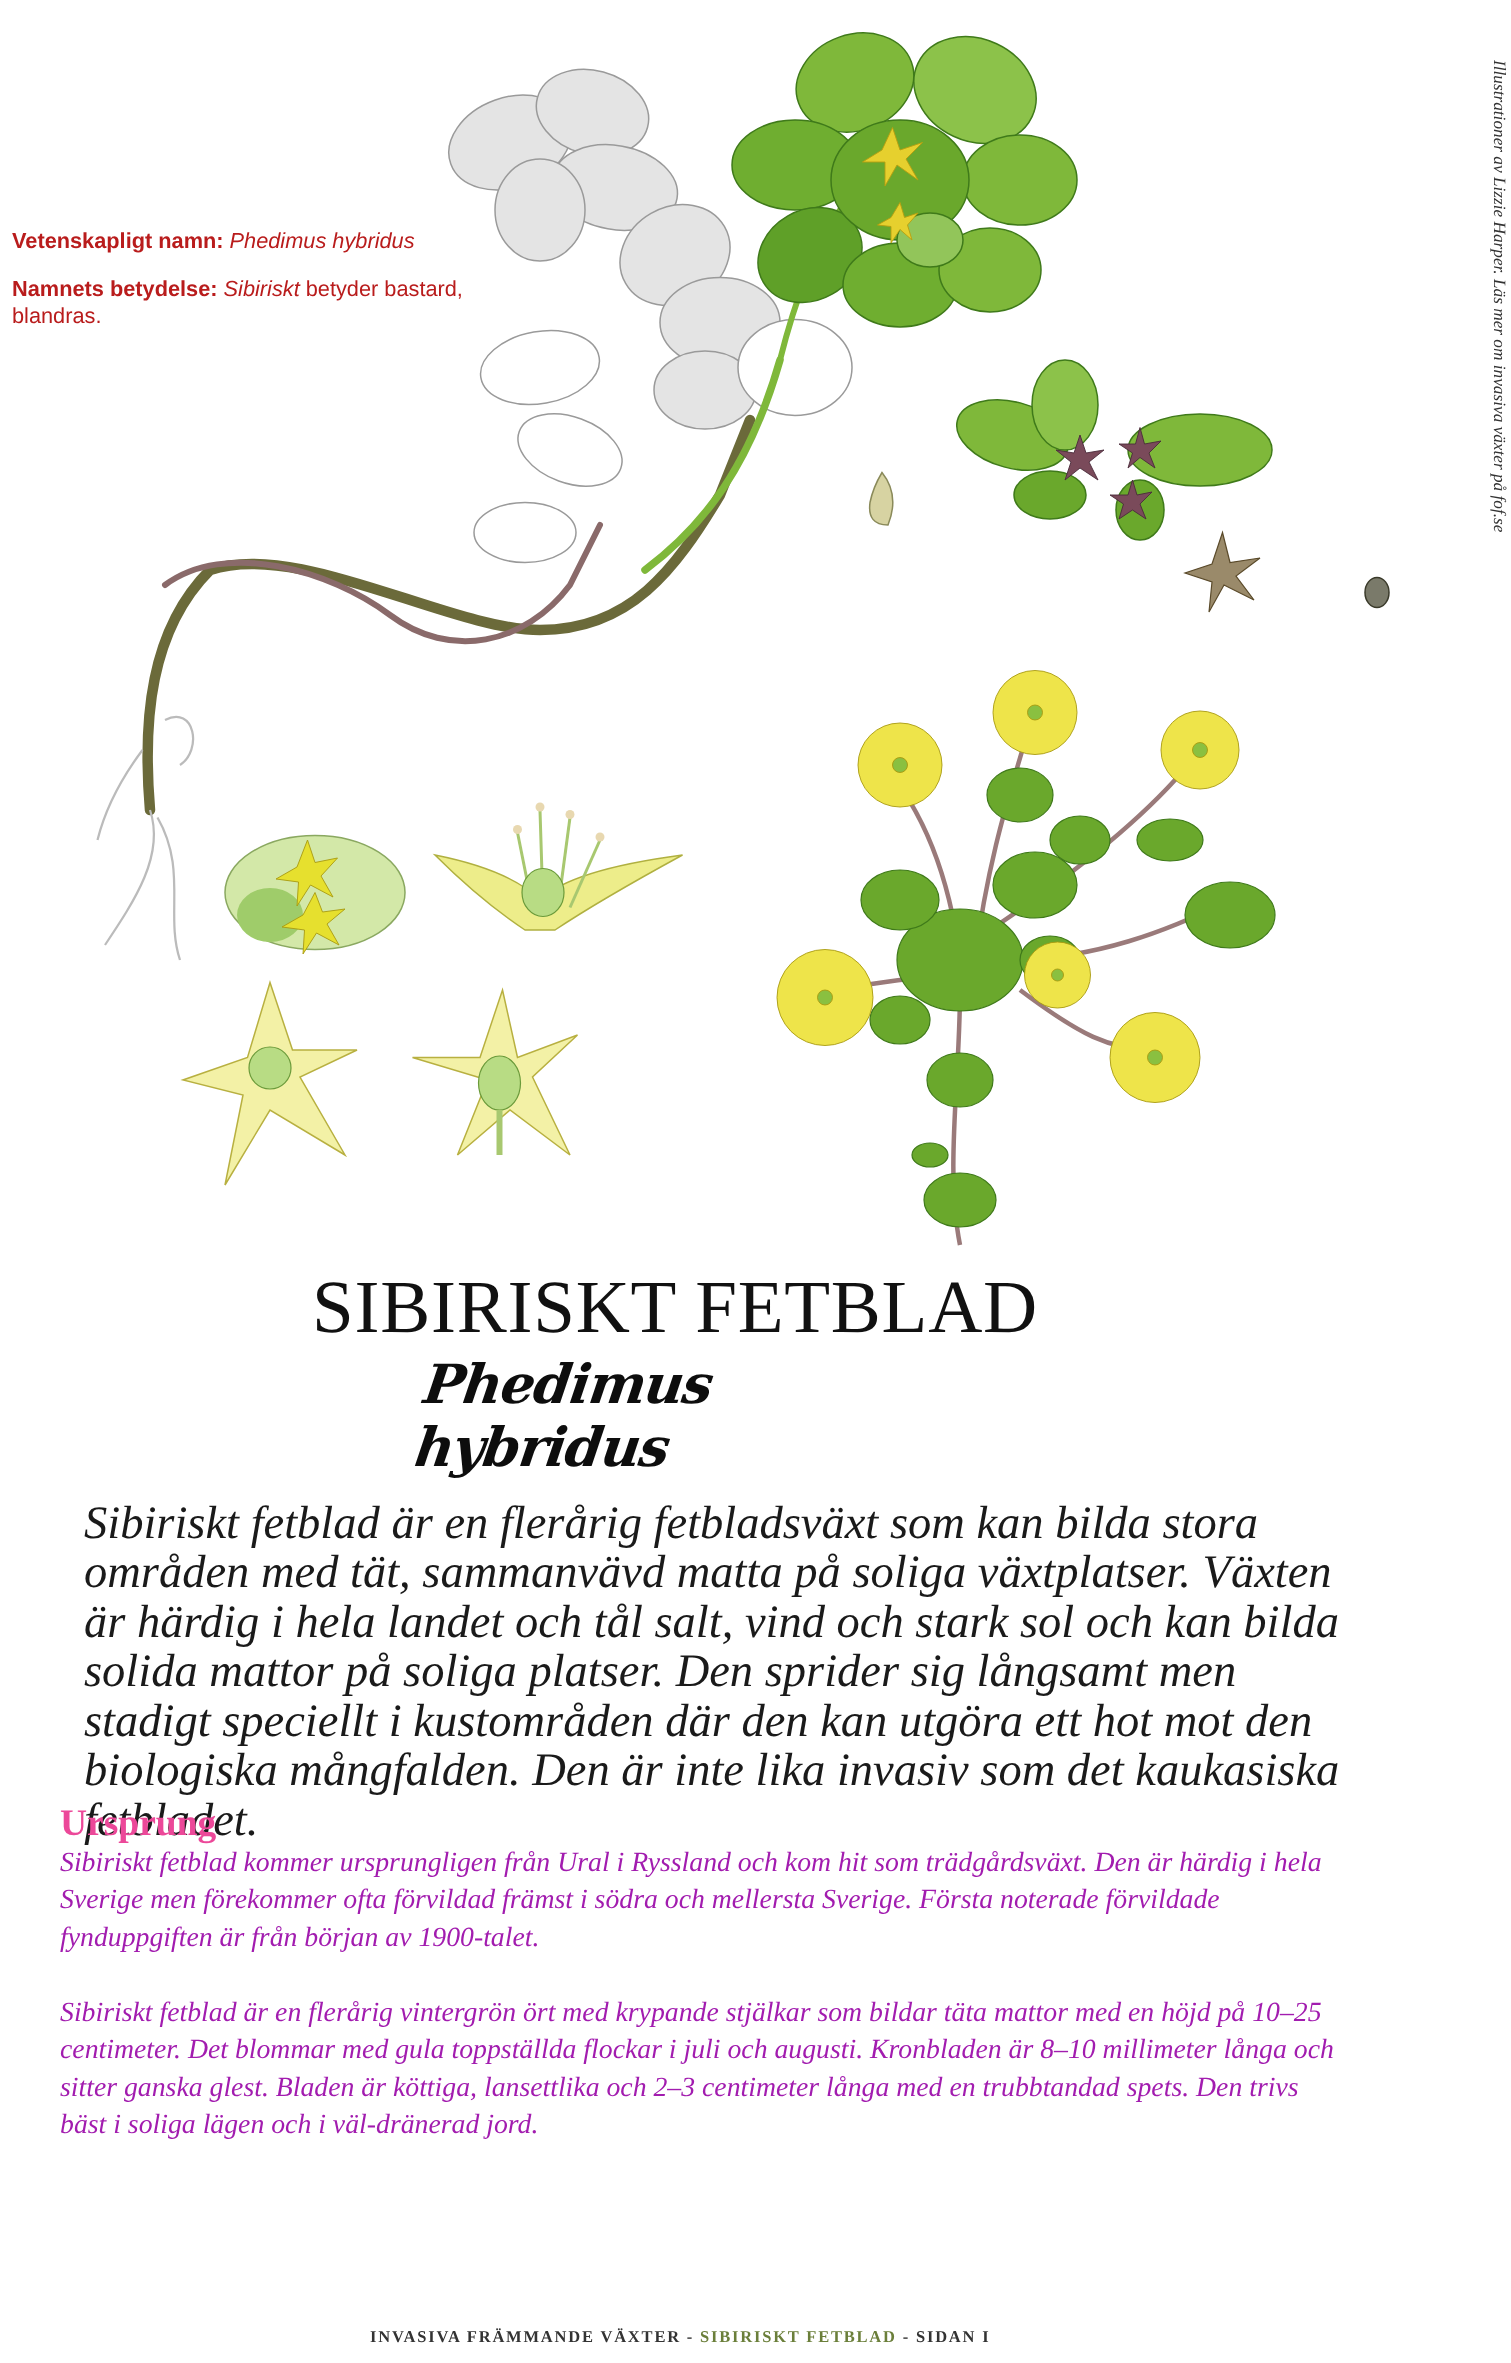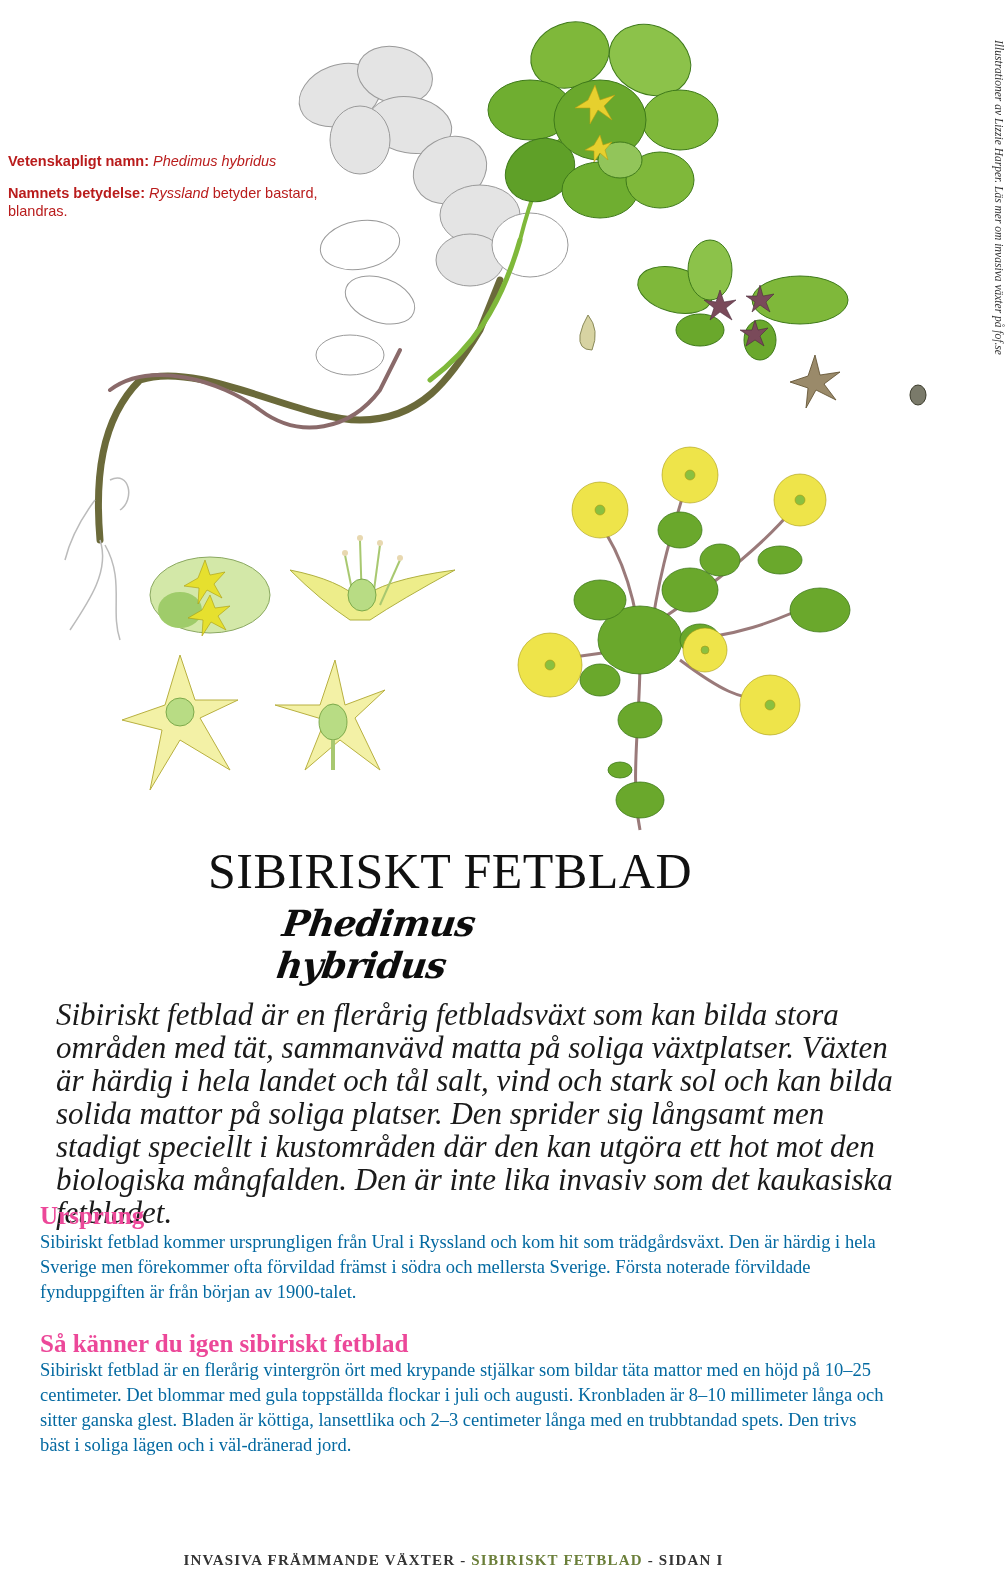--- a/index.html
+++ b/index.html
@@ -15,33 +15,33 @@
 
     .illustration { left: 0; top: 0; width: 1007px; height: 840px; }
 
     .title { left: 0; width: 900px; top: 842px; text-align: center; font-family: "Liberation Serif", serif; font-size: 50px; letter-spacing: 0.5px; color: #111; padding-left: 0; }
     .title-inner { display: inline-block; margin-left: 0; position: relative; left: 0; }
     .script { left: 280px; top: 902px; width: 360px; text-align: left; font-family: "DejaVu Serif", serif; font-style: italic; font-weight: bold; font-size: 36px; color: #0d0d0d; letter-spacing: -1px; transform: skewX(-8deg); }
 
     .intro { left: 40px; top: 982px; width: 840px; font-family: "Liberation Serif", serif; font-style: italic; font-size: 31px; line-height: 33px; color: #1a1a1a; margin: 16px; }
 
     .section-h { font-family: "Liberation Serif", serif; font-size: 25px; color: #ec4899; margin: 0; line-height: 28px; }
-    .section-p { font-family: "Liberation Serif", serif; font-size: 18.5px; line-height: 25px; color: #0369a1; margin: 0; }
+    .section-p { font-family: "Liberation Serif", serif; font-size: 18.5px; line-height: 25px; color: #a21caf; margin: 0; font-style: italic; }
     .sec1 { left: 40px; top: 1202px; width: 850px; }
     .sec2 { left: 40px; top: 1330px; width: 850px; }
 
-    .footer { left: 0; width: 907px; top: 1552px; text-align: center; font-family: "Liberation Serif", serif; font-weight: bold; font-size: 15px; letter-spacing: 1.2px; color: #333; }
+    .footer { left: 0; width: 907px; top: 1552px; text-align: center; font-family: "Liberation Serif", serif; font-weight: bold; font-size: 11px; letter-spacing: 1.2px; color: #333; }
     .footer .accent { color: #6b7f3a; }
   </style>
 </head>
 <body>
 
 <div class="abs meta">
   <p><b>Vetenskapligt namn:</b> <i>Phedimus hybridus</i></p>
-  <p><b>Namnets betydelse:</b> <i>Ryssland</i><span> betyder bastard, blandras.</span></p>
+  <p><b>Namnets betydelse:</b> <i>Sibiriskt</i><span> betyder bastard, blandras.</span></p>
 </div>
 
 <div class="abs side-credit">Illustrationer av Lizzie Harper. Läs mer om invasiva växter på fof.se</div>
 
 <svg class="abs illustration" viewBox="0 0 1007 840" xmlns="http://www.w3.org/2000/svg">
 
   <g fill="#e4e4e4" stroke="#9a9a9a" stroke-width="1">
     <ellipse cx="340" cy="95" rx="42" ry="30" transform="rotate(-20 340 95)"></ellipse>
     <ellipse cx="395" cy="75" rx="38" ry="28" transform="rotate(15 395 75)"></ellipse>
     <ellipse cx="410" cy="125" rx="42" ry="28" transform="rotate(10 410 125)"></ellipse>
@@ -181,19 +181,18 @@
 <div class="abs script">Phedimus hybridus</div>
 
 <p class="abs intro">Sibiriskt fetblad är en flerårig fetbladsväxt som kan bilda stora områden med tät, sammanvävd matta på soliga växtplatser. Växten är härdig i hela landet och tål salt, vind och stark sol och kan bilda solida mattor på soliga platser. Den sprider sig långsamt men stadigt speciellt i kustområden där den kan utgöra ett hot mot den biologiska mångfalden. Den är inte lika invasiv som det kaukasiska fetbladet.</p>
 
 <div class="abs sec1">
   <h2 class="section-h">Ursprung</h2>
   <p class="section-p">Sibiriskt fetblad kommer ursprungligen från Ural i Ryssland och kom hit som trädgårdsväxt. Den är härdig i hela Sverige men förekommer ofta förvildad främst i södra och mellersta Sverige. Första noterade förvildade fynduppgiften är från början av 1900-talet.</p>
 </div>
 
 <div class="abs sec2">
-  <h2 class="section-h">Så känner du igen sibiriskt fetblad</h2>
   <p class="section-p">Sibiriskt fetblad är en flerårig vintergrön ört med krypande stjälkar som bildar täta mattor med en höjd på 10–25 centimeter. Det blommar med gula toppställda flockar i juli och augusti. Kronbladen är 8–10 millimeter långa och sitter ganska glest. Bladen är köttiga, lansettlika och 2–3 centimeter långa med en trubbtandad spets. Den trivs bäst i soliga lägen och i väl-dränerad jord.</p>
 </div>
 
 <div class="abs footer">
   <span>INVASIVA FRÄMMANDE VÄXTER</span><span> - </span><span class="accent">SIBIRISKT FETBLAD</span><span> - </span><span>SIDAN I</span>
 </div>
 
 </body></html>

